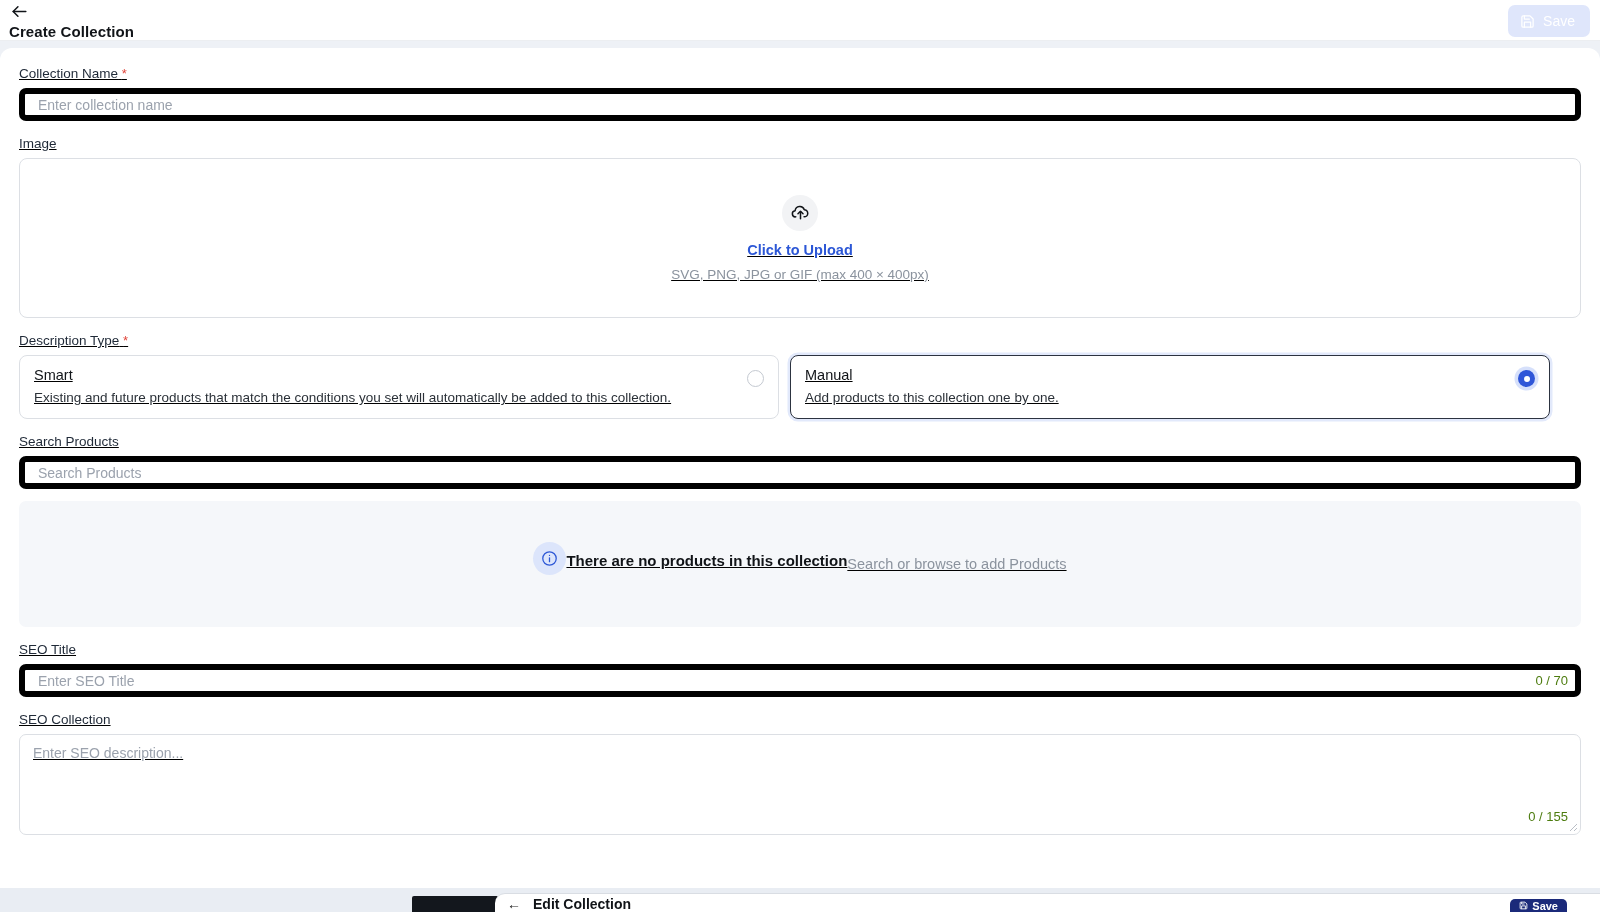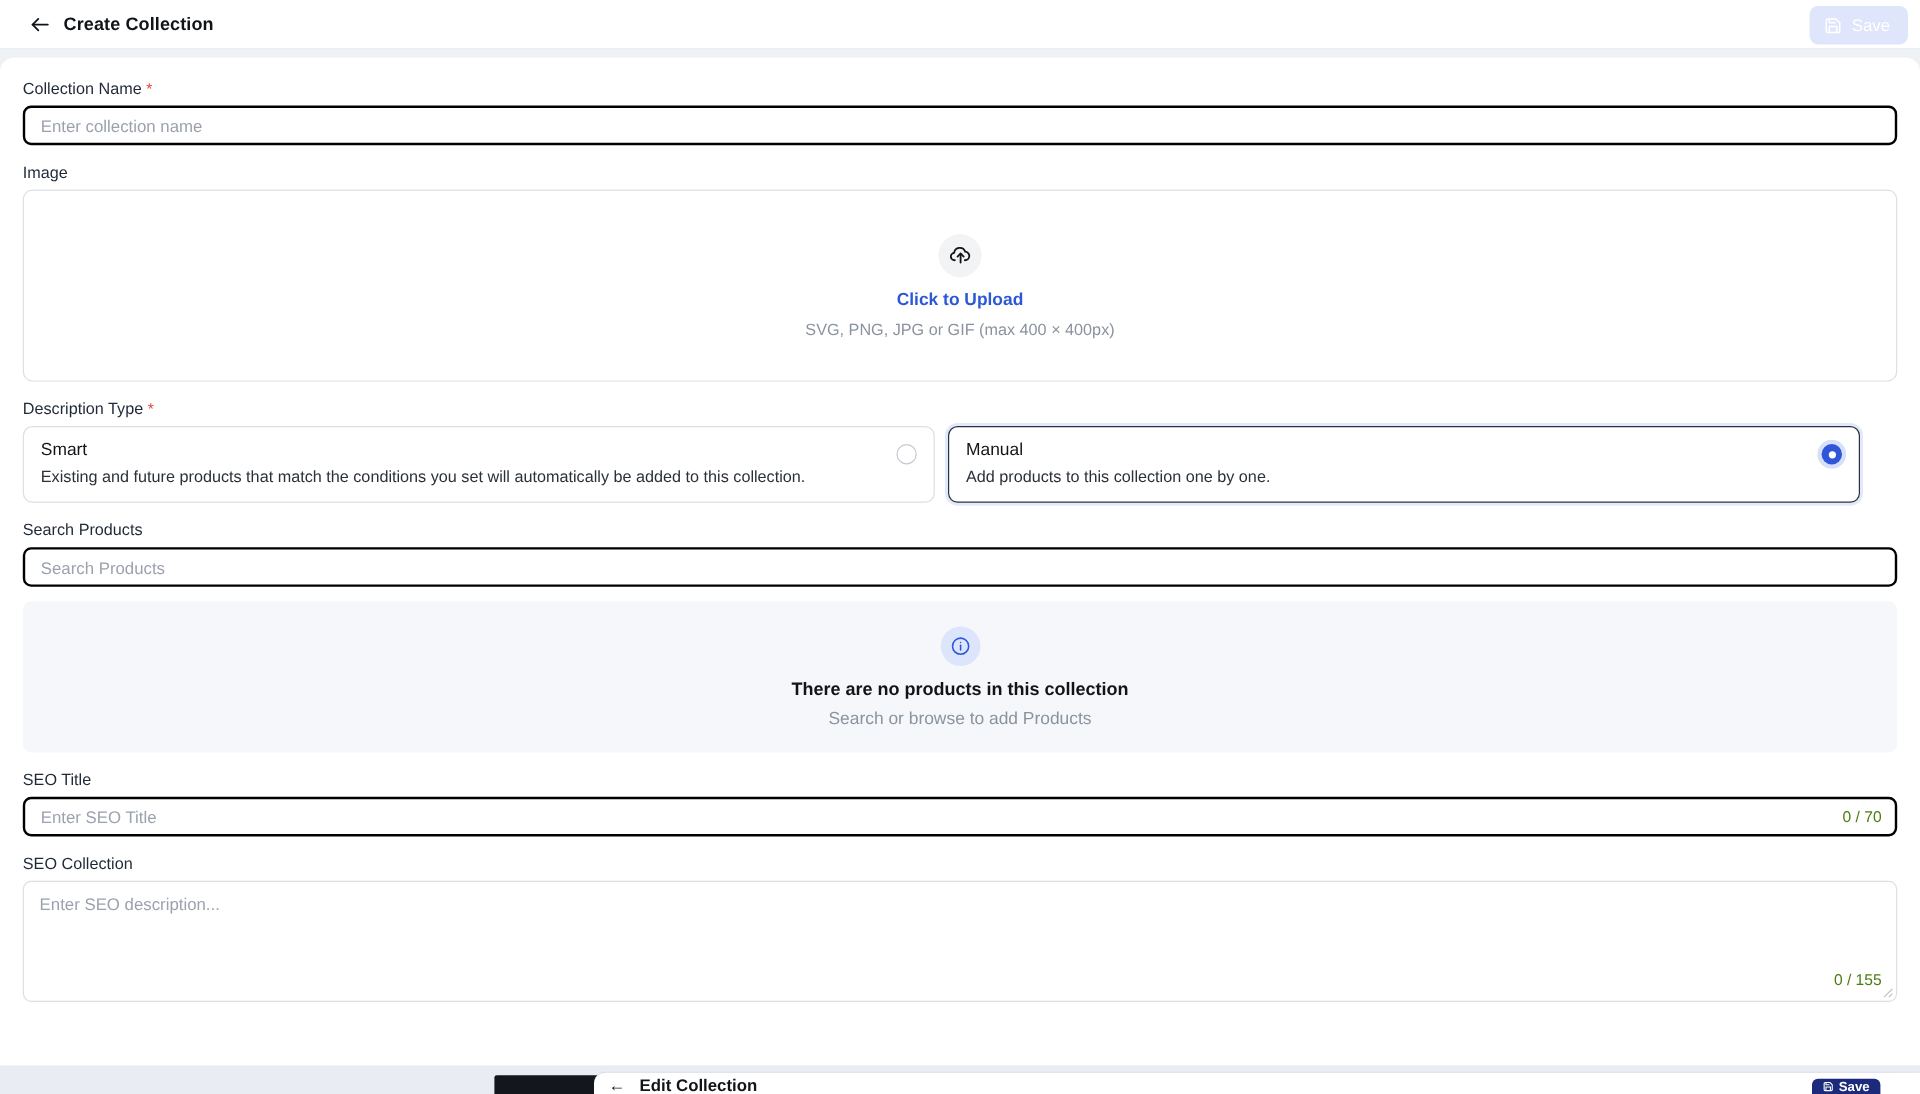--- a/index.html
+++ b/index.html
@@ -84,24 +84,24 @@
     height: 888px;
     background: #eef1f6;
     z-index: 10;
     overflow: hidden;
   }
 
   .titlebar {
     height: 41px;
     background: #ffffff;
     display: flex;
-    align-items: center;
-    padding: 0 16px 0 18px;
+    padding: 0 16px 0 4px;
     position: relative;
     border-bottom: 1px solid #eceef1;
+    flex-direction: column;
   }
   .back-btn {
     width: 30px; height: 30px;
     display: flex; align-items: center; justify-content: center;
     cursor: pointer;
     color: #111418;
     border-radius: 6px;
   }
   .title-text {
     font-size: 15px;
@@ -131,34 +131,35 @@
   .content-card {
     position: absolute;
     left: 0;
     top: 48px;
     width: 1600px;
     height: 840px;
     background: #ffffff;
     border-radius: 12px 12px 0 0;
     padding: 18px 19px 0 19px;
     overflow: hidden;
+    text-decoration: underline;
   }
 
   .field-label {
     font-size: 13.5px;
     color: #1f2937;
     margin-bottom: 7px;
     display: block;
   }
   .req { color: #e0453a; font-size: 13px; }
 
   .text-input {
     width: 100%;
     height: 33px;
-    border: 2px solid #000000;
+    border: 6px solid #000000;
     border-radius: 7px;
     padding: 0 13px;
     font-size: 14px;
     font-family: "Liberation Sans", sans-serif;
     color: #111418;
     background: #fff;
     outline: none;
   }
   .text-input::placeholder { color: #9ba2ad; }
 
@@ -244,21 +245,20 @@
     border: 1.4px solid #c4c9d1;
     background: #fff;
   }
 
   
   .empty-state {
     background: #f5f7fa;
     border-radius: 7px;
     height: 126px;
     display: flex;
-    flex-direction: column;
     align-items: center;
     justify-content: center;
     margin-bottom: 15px;
   }
   .info-circle {
     width: 33px; height: 33px;
     border-radius: 50%;
     background: #dce5fb;
     display: flex; align-items: center; justify-content: center;
     margin-bottom: 11px;

